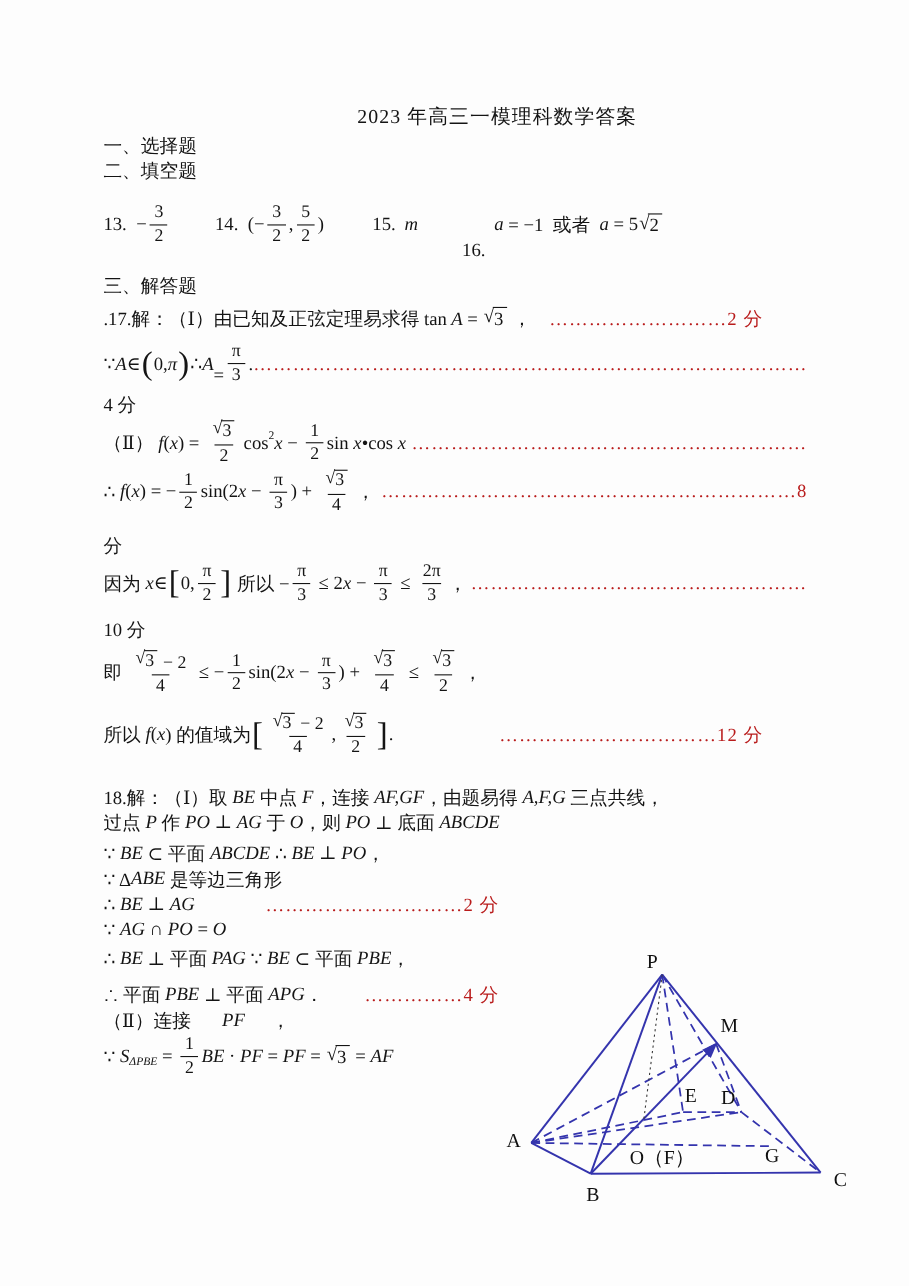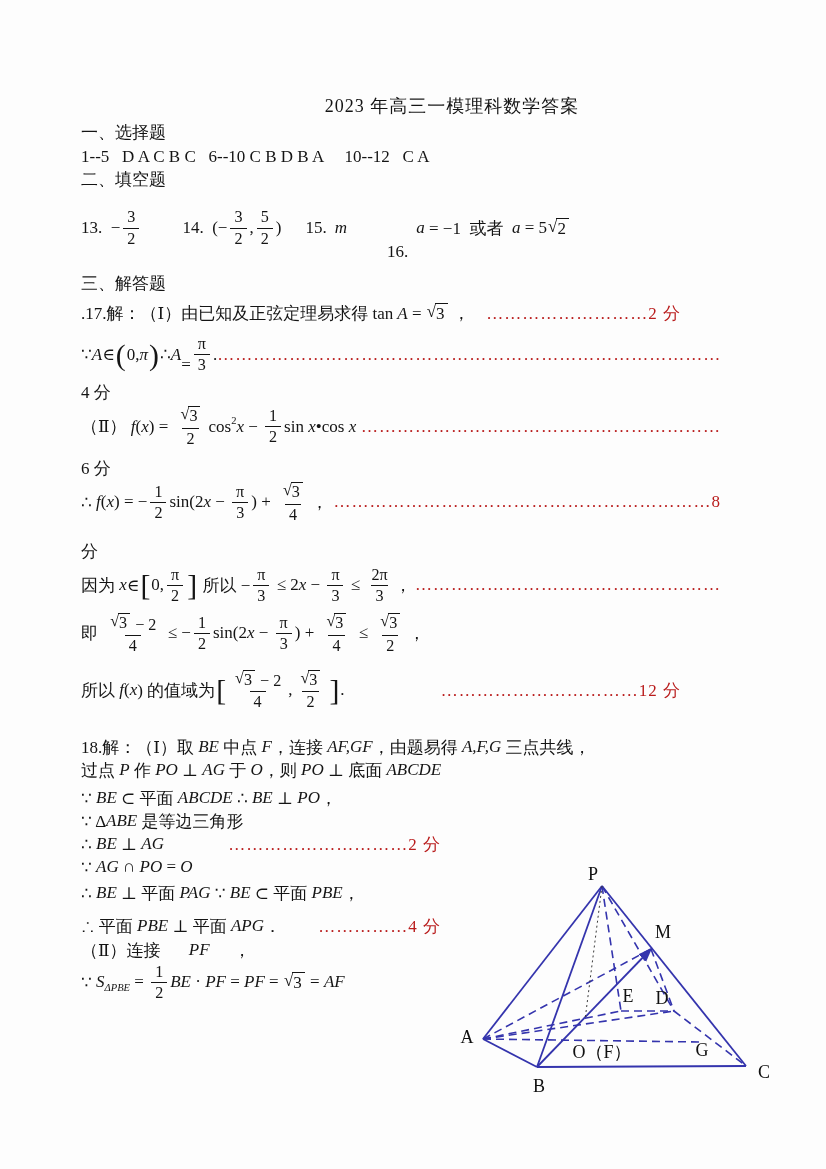--- a/index.html
+++ b/index.html
@@ -5,21 +5,21 @@
   html,body{margin:0;padding:0;}
   body{
     width:826px;height:1169px;background:#fdfdfd;position:relative;overflow:hidden;
     font-family:"Liberation Serif","DejaVu Serif",serif;color:#141414;font-size:17px;
   }
   .page{position:absolute;inset:0;}
   #title{
     position:absolute;left:97px;top:94px;width:640px;text-align:center;
     text-indent:70px;font-size:18px;letter-spacing:1px;
   }
-  #content{position:absolute;left:81px;top:121px;width:640px;}
+  #content{position:absolute;left:94px;top:121px;width:640px;}
   .line{display:flex;align-items:center;flex-wrap:nowrap;min-height:23px;}
   .t{white-space:pre-wrap;}
   .i{font-style:italic;white-space:pre-wrap;}
   .lead{
     margin-left:auto;flex-shrink:0;letter-spacing:1px;white-space:pre;color:#b91c1c;
   }
   .frac{
     display:inline-flex;flex-direction:column;align-items:center;
     margin:1px 3px;font-size:0.95em;line-height:1;
   }
@@ -36,23 +36,20 @@
 </style>
 </head>
 <body>
 
 <div class="page">
   <div id="title">2023 年高三一模理科数学答案</div>
   <div id="content">
       <div class="line">
         <span class="t">一、选择题</span>
       </div>
-      <div class="line" style="margin-top: 1px;">
-        <span class="t">1--5   D A C B C   6--10 C B D B A     10--12   C A</span>
-      </div>
       <div class="line">
         <span class="t">二、填空题</span>
       </div>
       <div class="line" style="margin-top: 3px;">
         <span class="t">13.  −</span>
         <span class="frac">
           <span class="fnum">
             <span class="t">3</span>
           </span>
           <span class="fden">
@@ -71,21 +68,21 @@
         <span class="t">,</span>
         <span class="frac">
           <span class="fnum">
             <span class="t">5</span>
           </span>
           <span class="fden">
             <span class="t">2</span>
           </span>
         </span>
         <span class="t">)</span>
-        <span class="t" style="margin-left: 24px;">15.</span>
+        <span class="t" style="margin-left: 44px;">15.</span>
         <span class="i" style="margin-left: 8px;">m</span>
         <span class="t" style="margin-left: 40px; margin-top: 48px;">16.</span>
         <span class="i" style="margin-left: 8px;">a</span>
         <span class="t"> = −1  或者  </span>
         <span class="i">a</span>
         <span class="t"> = 5</span>
         <span class="sqrt">
           <span class="rsign">√</span>
           <span class="rbar"><span class="t">2</span></span>
         </span>
@@ -157,23 +154,20 @@
           <span class="fden">
             <span class="t">2</span>
           </span>
         </span>
         <span class="t">sin </span>
         <span class="i">x</span>
         <span class="t">•cos </span>
         <span class="i">x</span>
         <span class="t lead">……………………………………………………</span>
       </div>
-      <div class="line" style="margin-top: 8px;">
-        <span class="t">6 分</span>
-      </div>
       <div class="line">
         <span class="t">∴ </span>
         <span class="i">f</span>
         <span class="t">(</span>
         <span class="i">x</span>
         <span class="t">) = −</span>
         <span class="frac">
           <span class="fnum">
             <span class="t">1</span>
           </span>
@@ -249,20 +243,23 @@
         <span class="frac">
           <span class="fnum">
             <span class="t">2π</span>
           </span>
           <span class="fden">
             <span class="t">3</span>
           </span>
         </span>
         <span class="t">，</span>
         <span class="t lead">……………………………………………</span>
+      </div>
+      <div class="line" style="margin-top: 10px;">
+        <span class="t">10 分</span>
       </div>
       <div class="line" style="margin-top: 5px;">
         <span class="t">即 </span>
         <span class="frac">
           <span class="fnum">
             <span class="sqrt">
               <span class="rsign">√</span>
               <span class="rbar"><span class="t">3</span></span>
             </span>
             <span class="t"> − 2</span>

